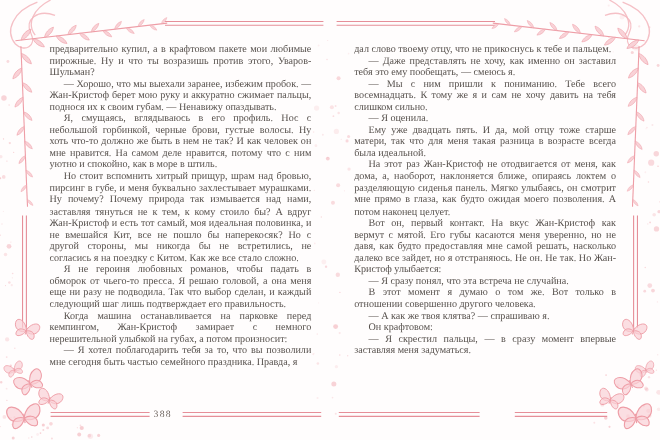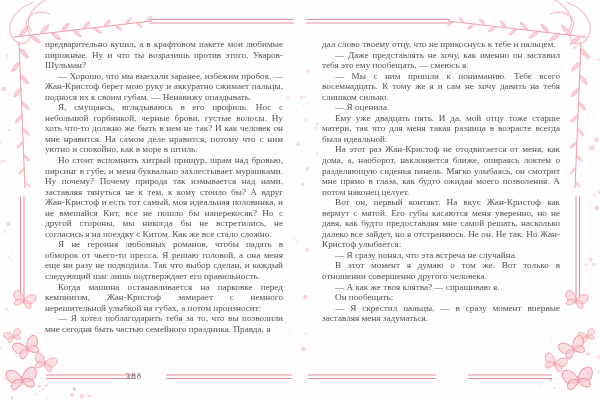--- a/index.html
+++ b/index.html
@@ -11,21 +11,21 @@
   .page.left { left:0; }
   .page.right { left:300px; }
   .text { position:absolute; top:39px; width:238px; height:329px; overflow:hidden;
           font-size:9.2px; line-height:10.55px; text-align:justify; color:#56504c; }
   .page.left .text { left:45px; }
   .page.right .text { left:22px; }
   .text p { text-indent:13px; }
   .text p:first-of-type { text-indent:0; }
   .pagenum { position:absolute; top:370.5px; width:44px; text-align:center;
              font-size:8.8px; letter-spacing:1.2px; color:#6b625c; z-index:2; }
-  .page.left .pagenum { left:112px; }
+  .page.left .pagenum { left:126px; }
   .page.right .pagenum { left:130px;margin-top:28px; }
 </style>
 </head>
 <body>
 
 <div class="spread">
 
   <svg id="decor" width="600" height="400" viewBox="0 0 600 400">
       <g>
         <circle cx="8.2" cy="223.9" r="2.16" fill="#ef9fa8" opacity="0.41"></circle>
@@ -351,19 +351,19 @@
     <p>дал слово твоему отцу, что не прикоснусь к тебе и пальцем.</p>
         <p>— Даже представлять не хочу, как именно он заставил тебя это ему пообещать, — смеюсь я.</p>
         <p>— Мы с ним пришли к пониманию. Тебе всего восемнадцать. К тому же я и сам не хочу давить на тебя слишком сильно.</p>
         <p>— Я оценила.</p>
         <p>Ему уже двадцать пять. И да, мой отцу тоже старше матери, так что для меня такая разница в возрасте всегда была идеальной.</p>
         <p>На этот раз Жан-Кристоф не отодвигается от меня, как дома, а, наоборот, наклоняется ближе, опираясь локтем о разделяющую сиденья панель. Мягко улыбаясь, он смотрит мне прямо в глаза, как будто ожидая моего позволения. А потом наконец целует.</p>
         <p>Вот он, первый контакт. На вкус Жан-Кристоф как вермут с мятой. Его губы касаются меня уверенно, но не давя, как будто предоставляя мне самой решать, насколько далеко все зайдет, но я отстраняюсь. Не он. Не так. Но Жан-Кристоф улыбается:</p>
         <p>— Я сразу понял, что эта встреча не случайна.</p>
         <p>В этот момент я думаю о том же. Вот только в отношении совершенно другого человека.</p>
         <p>— А как же твоя клятва? — спрашиваю я.</p>
-        <p>Он пообещать:</p>
+        <p>Он крафтовом:</p>
         <p>— Я скрестил пальцы, — в сразу момент впервые заставляя меня задуматься.</p>
       </div>
     <div class="pagenum">389</div>
   </div>
 
 </div>
 
 </body></html>

